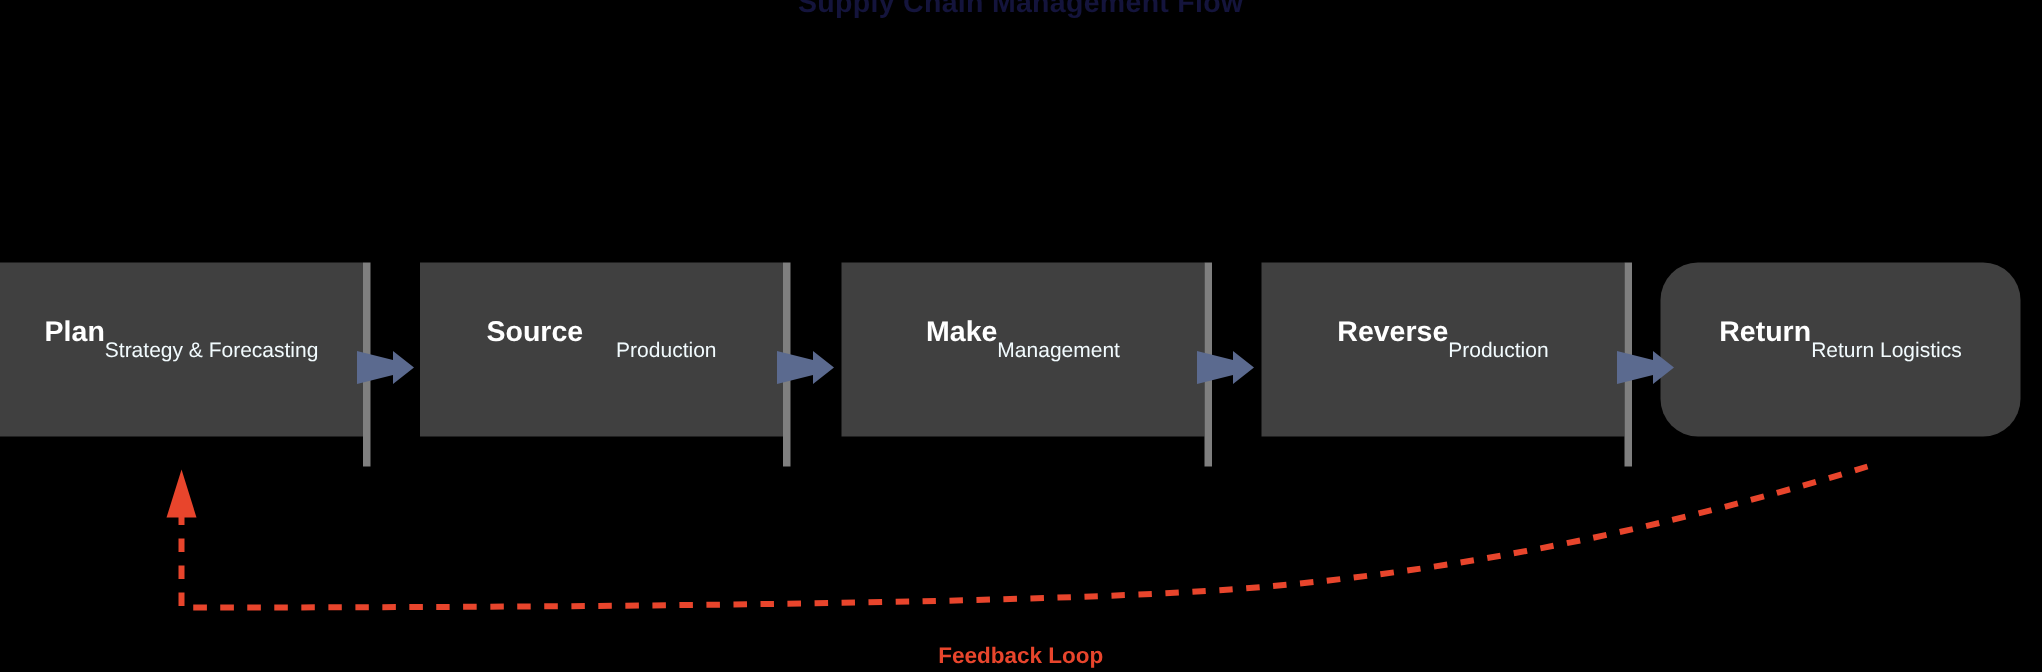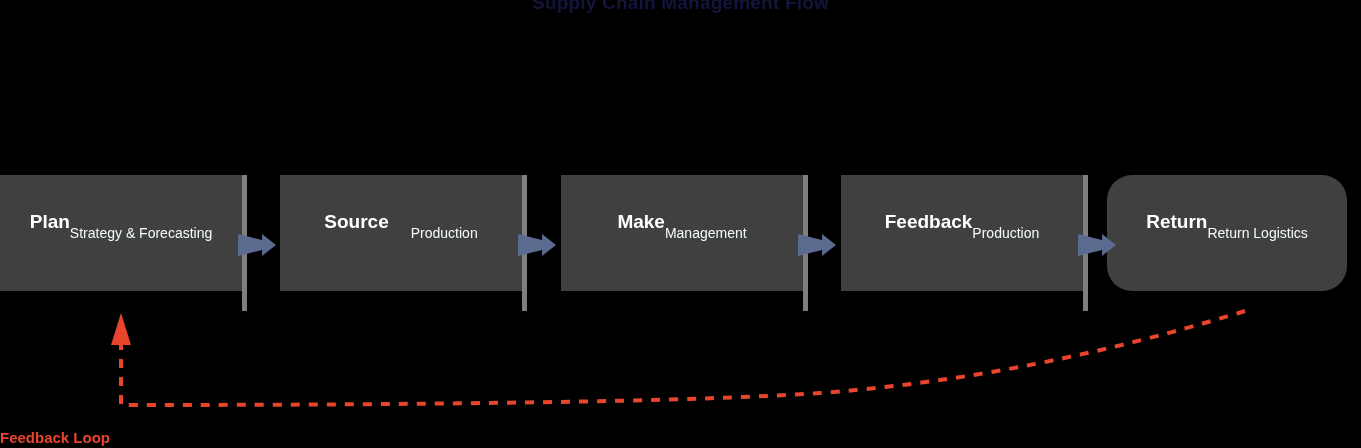--- a/index.html
+++ b/index.html
@@ -77,21 +77,21 @@
     top: 0;
     width: 1361px;
     height: 448px;
     pointer-events: none;
   }
   #feedback-label {
     position: absolute;
     left: 0;
     top: 429px;
     width: 1361px;
-    text-align: left;
+    text-align: center;
     font-size: 15px;
     font-weight: bold;
     color: #e8452c;
     white-space: nowrap;
   }
 </style>
 </head>
 <body>
 
 <div id="canvas">
@@ -110,21 +110,21 @@
     <div class="edge-shadow"></div>
   </div>
 
   <div class="stage-box" id="box-make" style="left:561px; width:242px;align-items:center;">
     <div class="stage-title">Make</div>
     <div class="stage-sub">Management</div>
     <div class="edge-shadow"></div>
   </div>
 
   <div class="stage-box" id="box-deliver" style="left:841px; width:242px;">
-    <div class="stage-title">Feedback</div>
+    <div class="stage-title">Reverse</div>
     <div class="stage-sub">Production</div>
     <div class="edge-shadow"></div>
   </div>
 
   <div class="stage-box" id="box-return" style="left:1107px; width:240px;border-radius:25px;">
     <div class="stage-title">Return</div>
     <div class="stage-sub">Return Logistics</div>
   </div>
 
   <svg class="flow-arrow" style="left:236px;" viewBox="0 0 42 28">

